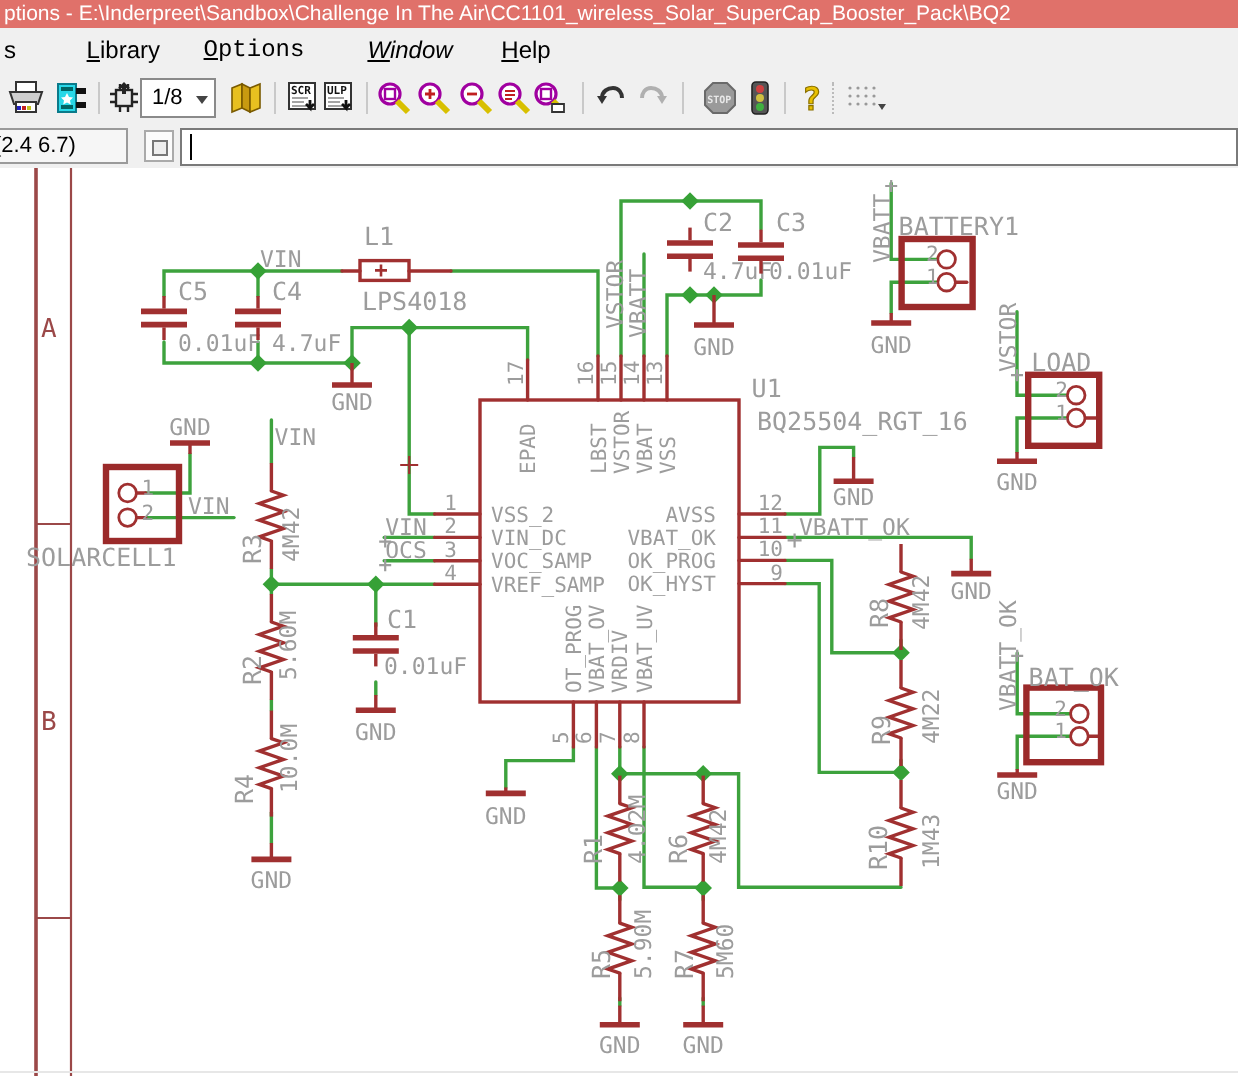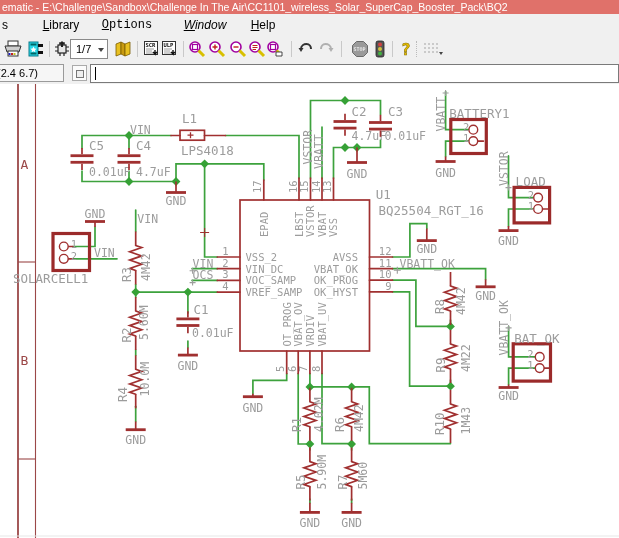--- a/index.html
+++ b/index.html
@@ -26,26 +26,26 @@
   #cmdinput { position:absolute; left:90px; top:2px; width:529px; height:19px; background:#fff;
     border:1px solid #7a7a7a; font-size:11px; padding-left:4px; color:#000; }
   #cursor { position:absolute; left:4px; top:2px; width:1px; height:13px; background:#000; }
   #canvas-wrap { position:absolute; left:0; top:84px; width:619px; height:454px; background:#fff; }
   svg text { font-family:"DejaVu Sans Mono", monospace; }
 </style>
 </head>
 <body>
 
 <div id="titlebar">
-  <span>ematic - E:\Challenge\Sandbox\Challenge In The Air\CC1101_wireless_Solar_SuperCap_Booster_Pack\BQ2</span>
+  <span>ptions - E:\Inderpreet\Sandbox\Challenge In The Air\CC1101_wireless_Solar_SuperCap_Booster_Pack\BQ2</span>
 </div>
 
 <div id="menubar">
     <div class="menu-item" style="left: 0px; width: 10px;">s</div>
-    <div class="menu-item" style="left: 32px; width: 58px;"><span class="u">L</span>ibrary</div>
+    <div class="menu-item" style="left: 22px; width: 58px; text-align: right;"><span class="u">L</span>ibrary</div>
     <div class="menu-item" style="left: 97px; width: 60px; font-family: Liberation Mono, monospace;"><span class="u">O</span>ptions</div>
     <div class="menu-item" style="left: 177px; width: 56px; font-style: italic;"><span class="u">W</span>indow</div>
     <div class="menu-item" style="left: 243px; width: 40px;"><span class="u">H</span>elp</div>
   </div>
 
 <div id="toolbar">
   <svg class="tbtn" style="left:4px" viewBox="0 0 18 18">
     <rect x="4" y="1" width="10" height="5" fill="#fff" stroke="#333" stroke-width="1"></rect>
     <path d="M1 6 L17 6 L15 12 L3 12 Z" fill="#cfcfcf" stroke="#333" stroke-width="1"></path>
     <rect x="4" y="11" width="10" height="5" fill="#fff" stroke="#333" stroke-width="1"></rect>
@@ -61,21 +61,21 @@
     <rect x="11" y="4" width="5" height="3" fill="#111"></rect>
       <rect x="11" y="11" width="5" height="3" fill="#111"></rect>
   </svg>
   <div class="tsep" style="left:49px"></div>
   <svg class="tbtn" style="left:53px" viewBox="0 0 18 18">
     <rect x="5" y="5" width="8" height="8" fill="#e8e8e8" stroke="#222" stroke-width="1.2"></rect>
     <path d="M7 5 V2 M11 5 V2 M7 13 v3 M11 13 v3 M5 7 H2 M5 11 H2 M13 7 h3 M13 11 h3" stroke="#222" stroke-width="1.2" fill="none"></path>
     <path d="M9 1 l3 3 h-2 v3 h-2 V4 H6 Z" fill="#222"></path>
   </svg>
   <div id="sheetbox">
-    <span>1/7</span>
+    <span>1/8</span>
     <span class="arr"></span>
   </div>
   <svg class="tbtn" style="left:114px" viewBox="0 0 18 18">
     <path d="M2 4 L7 2 L7 14 L2 16 Z" fill="#e8c020" stroke="#7a5a00" stroke-width="0.8"></path>
     <path d="M7 2 L11 4 L11 16 L7 14 Z" fill="#c89a10" stroke="#7a5a00" stroke-width="0.8"></path>
     <path d="M11 4 L16 2 L16 14 L11 16 Z" fill="#e8c020" stroke="#7a5a00" stroke-width="0.8"></path>
   </svg>
   <div class="tsep" style="left:137px"></div>
   <svg class="tbtn" style="left:143px" viewBox="0 0 18 18">
     <rect x="1.5" y="1.5" width="13" height="13" fill="#fff" stroke="#333" stroke-width="1"></rect>

